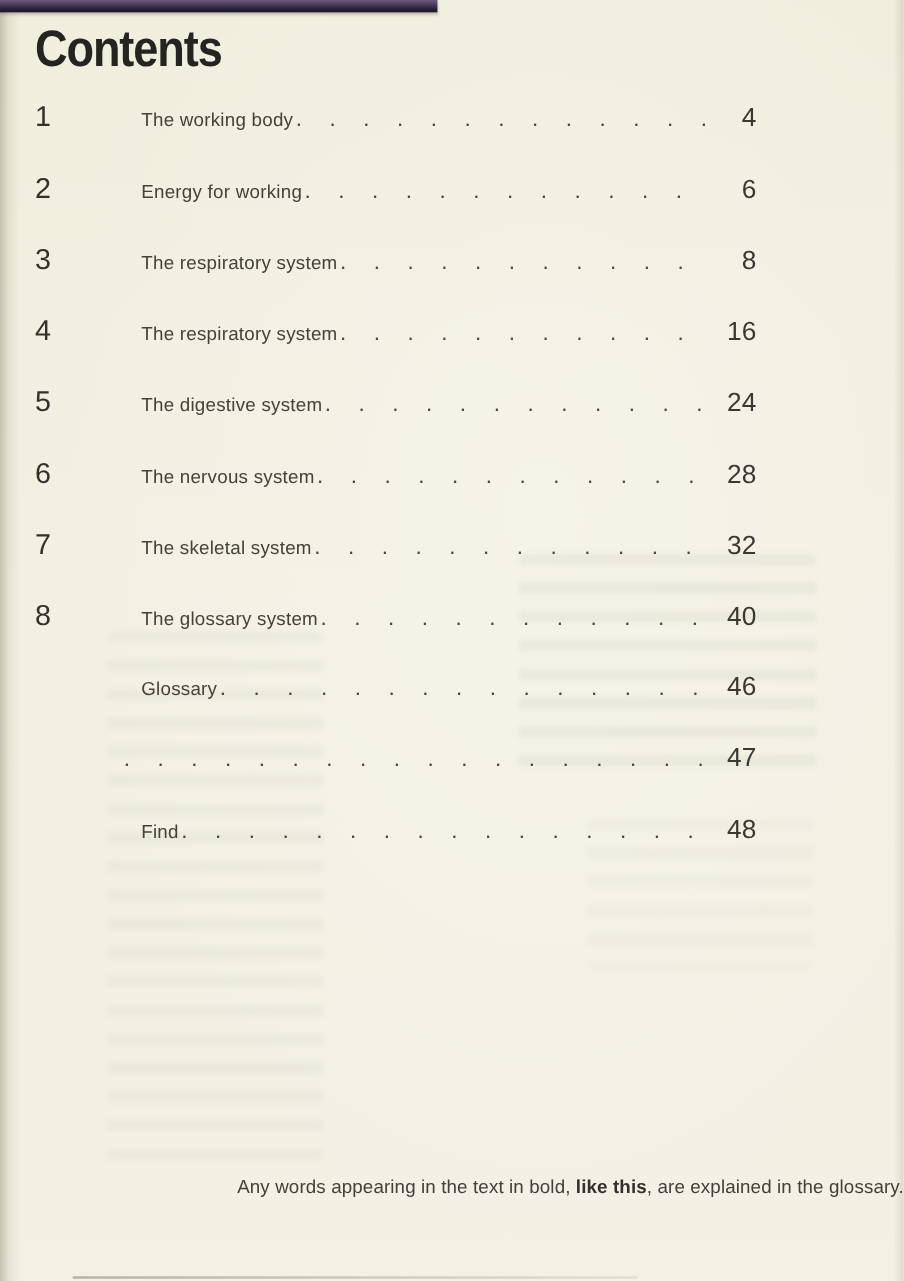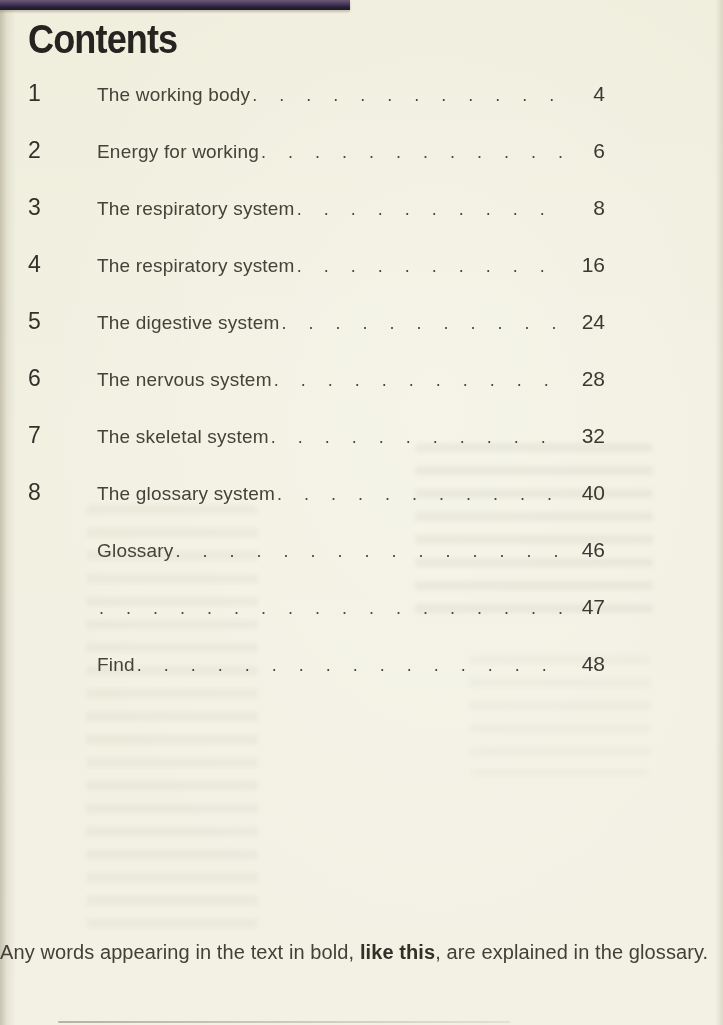--- a/index.html
+++ b/index.html
@@ -59,36 +59,36 @@
   .toc-row {
     display: flex; align-items: baseline; height: 57px; overflow: hidden;
   }
   .toc-row > span { line-height: 57px; white-space: nowrap; }
   .toc-num {
     flex: 0 0 69px;
     font-size: 23px; color: #34312b; letter-spacing: 0.5px;
   }
   .toc-title {
     flex: 0 0 auto;
-    font-size: 19px; color: var(--ink); letter-spacing: 0.2px;
+    font-size: 15px; color: var(--ink); letter-spacing: 0.2px; margin-left: 16px;
   }
   .toc-leader {
     flex: 1 1 auto; overflow: hidden;
     font-size: 18px; letter-spacing: 8.5px; color: #4b473e;
     margin-left: 2px; margin-right: 2px;
   }
   .toc-page {
     flex: 0 0 auto; min-width: 38px; text-align: right;
     font-size: 21px; color: #3b3832;
   }
 
   .footer-note {
     position: absolute; left: 0; top: 941px; width: 723px;
-    text-align: left;
-    font-size: 20px; color: #43403a; letter-spacing: 0.1px;
+    text-align: right;
+    font-size: 15px; color: #43403a; letter-spacing: 0.1px;
   }
   .footer-note b { color: #33302a; }
 
   
   .bleed {
     position: absolute; pointer-events: none;
     background: repeating-linear-gradient(180deg,
       rgba(118,128,98,0.075) 0px, rgba(118,128,98,0.075) 9px,
       rgba(0,0,0,0) 9px, rgba(0,0,0,0) 23px);
     filter: blur(2px);

